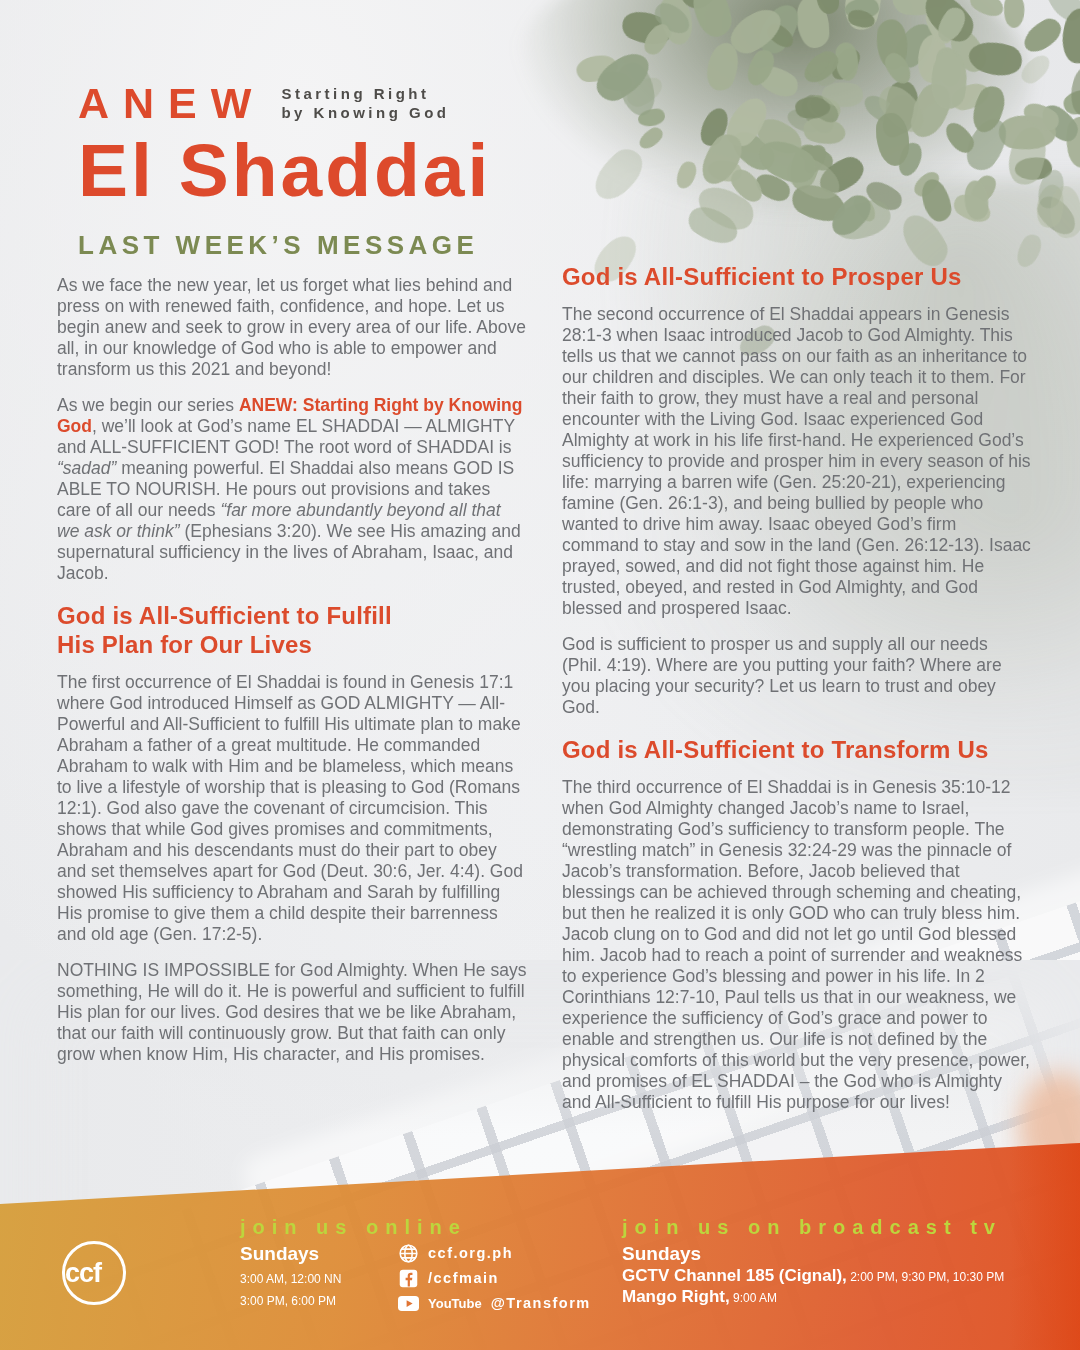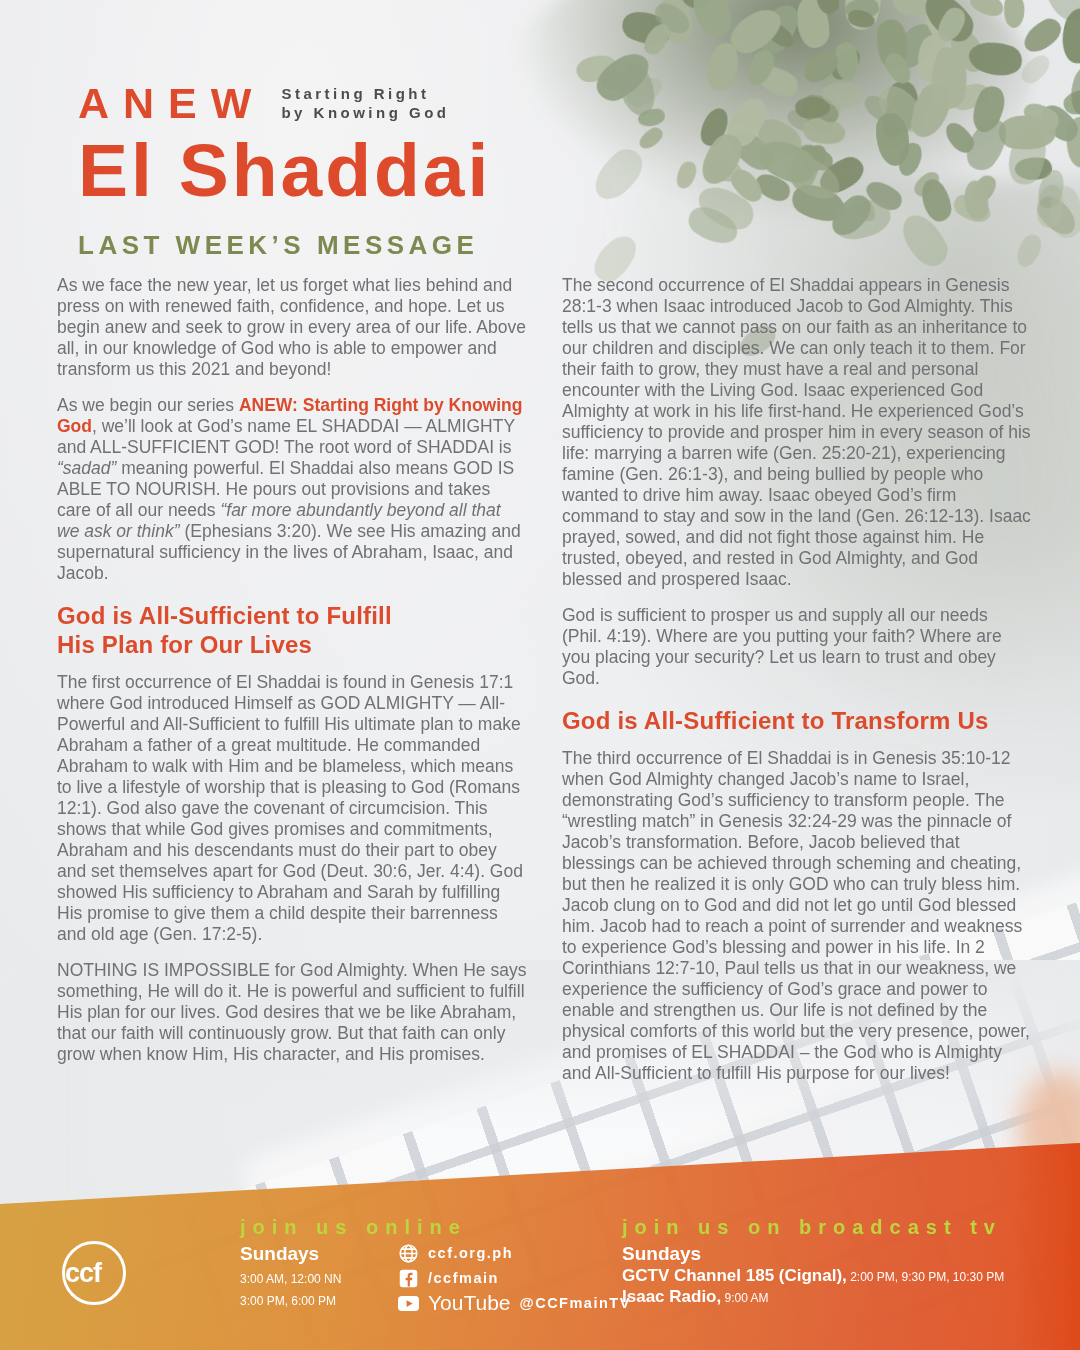--- a/index.html
+++ b/index.html
@@ -84,21 +84,21 @@
   .fday.online{left:240px;top:100px;}
   .fday.broadcast{left:622px;top:100px;}
   .ftimes{position:absolute;left:240px;font-size:17.5px;}
   .ftimes.t1{top:124px;} .ftimes.t2{top:146px;}
   .sc{font-variant-caps:all-small-caps;}
   .links{position:absolute;left:398px;top:98px;}
   .link-row{display:flex;align-items:center;height:24px;margin-bottom:1px;}
   .link-row .ic{width:21px;height:21px;margin-right:9px;flex:0 0 auto;display:flex;}
   .link-row .ic svg{width:100%;height:100%;}
   .link-label{font-size:14.5px;font-weight:bold;letter-spacing:1.5px;}
-  .yt-word{font-size:21px;font-weight:normal;letter-spacing:0;margin-right:9px;}
+  .yt-word{font-size:13px;font-weight:bold;letter-spacing:0;margin-right:9px;}
   .brows{position:absolute;left:622px;top:122px;font-size:17px;line-height:21px;}
   .brow b{font-weight:bold;}
 </style>
 </head>
 <body>
 
 <div class="canvas">
 
   <div class="plant-shadow"></div>
   <div class="kb">
@@ -237,20 +237,21 @@
   </div>
 
   <div class="col col-left" id="col-left">
       <p><span class="seg-n">As we face the new year, let us forget what lies behind and press on with renewed faith, confidence, and hope. Let us begin anew and seek to grow in every area of our life. Above all, in our knowledge of God who is able to empower and transform us this 2021 and beyond!</span></p>
       <p><span class="seg-n">As we begin our series </span><span class="seg-b">ANEW: Starting Right by Knowing God</span><span class="seg-n">, we’ll look at God’s name EL SHADDAI — ALMIGHTY and ALL-SUFFICIENT GOD! The root word of SHADDAI is </span><span class="seg-i">“sadad”</span><span class="seg-n"> meaning powerful. El Shaddai also means GOD IS ABLE TO NOURISH. He pours out provisions and takes care of all our needs </span><span class="seg-i">“far more abundantly beyond all that we ask or think”</span><span class="seg-n"> (Ephesians 3:20). We see His amazing and supernatural sufficiency in the lives of Abraham, Isaac, and Jacob.</span></p>
       <h2>God is All-Sufficient to Fulfill<br>His Plan for Our Lives</h2>
       <p><span class="seg-n">The first occurrence of El Shaddai is found in Genesis 17:1 where God introduced Himself as GOD ALMIGHTY — All-Powerful and All-Sufficient to fulfill His ultimate plan to make Abraham a father of a great multitude. He commanded Abraham to walk with Him and be blameless, which means to live a lifestyle of worship that is pleasing to God (Romans 12:1). God also gave the covenant of circumcision. This shows that while God gives promises and commitments, Abraham and his descendants must do their part to obey and set themselves apart for God (Deut. 30:6, Jer. 4:4). God showed His sufficiency to Abraham and Sarah by fulfilling His promise to give them a child despite their barrenness and old age (Gen. 17:2-5).</span></p>
       <p><span class="seg-n">NOTHING IS IMPOSSIBLE for God Almighty. When He says something, He will do it. He is powerful and sufficient to fulfill His plan for our lives. God desires that we be like Abraham, that our faith will continuously grow. But that faith can only grow when know Him, His character, and His promises.</span></p>
     </div>
   <div class="col col-right" id="col-right">
+      <h2>God is All-Sufficient to Prosper Us</h2>
       <p><span class="seg-n">The second occurrence of El Shaddai appears in Genesis 28:1-3 when Isaac introduced Jacob to God Almighty. This tells us that we cannot pass on our faith as an inheritance to our children and disciples. We can only teach it to them. For their faith to grow, they must have a real and personal encounter with the Living God. Isaac experienced God Almighty at work in his life first-hand. He experienced God’s sufficiency to provide and prosper him in every season of his life: marrying a barren wife (Gen. 25:20-21), experiencing famine (Gen. 26:1-3), and being bullied by people who wanted to drive him away. Isaac obeyed God’s firm command to stay and sow in the land (Gen. 26:12-13). Isaac prayed, sowed, and did not fight those against him. He trusted, obeyed, and rested in God Almighty, and God blessed and prospered Isaac.</span></p>
       <p><span class="seg-n">God is sufficient to prosper us and supply all our needs (Phil. 4:19). Where are you putting your faith? Where are you placing your security? Let us learn to trust and obey God.</span></p>
       <h2>God is All-Sufficient to Transform Us</h2>
       <p><span class="seg-n">The third occurrence of El Shaddai is in Genesis 35:10-12 when God Almighty changed Jacob’s name to Israel, demonstrating God’s sufficiency to transform people. The “wrestling match” in Genesis 32:24-29 was the pinnacle of Jacob’s transformation. Before, Jacob believed that blessings can be achieved through scheming and cheating, but then he realized it is only GOD who can truly bless him. Jacob clung on to God and did not let go until God blessed him. Jacob had to reach a point of surrender and weakness to experience God’s blessing and power in his life. In 2 Corinthians 12:7-10, Paul tells us that in our weakness, we experience the sufficiency of God’s grace and power to enable and strengthen us. Our life is not defined by the physical comforts of this world but the very presence, power, and promises of EL SHADDAI – the God who is Almighty and All-Sufficient to fulfill His purpose for our lives!</span></p>
     </div>
 
   <div class="footer">
     <div class="footer-edge"></div>
     <div class="logo">
       <span>ccf</span>
@@ -281,24 +282,24 @@
           <span class="link-label">/ccfmain</span>
         </div>
         <div class="link-row">
           <span class="ic">
             <svg viewBox="0 0 28 20">
               <rect x="0" y="0" width="28" height="20" rx="5" fill="#fff"></rect>
               <path d="M11.5 5.5l8 4.5-8 4.5z" fill="#e07434"></path>
             </svg>
           </span>
           <span class="yt-word">YouTube</span>
-          <span class="link-label">@CCFmainTV</span>
+          <span class="link-label">@Transform</span>
         </div>
       </div>
 
     <div class="fhead broadcast">join us on broadcast tv</div>
     <div class="fday broadcast">Sundays</div>
     <div class="brows" id="brows">
         <div class="brow"><b>GCTV Channel 185 (Cignal),</b><span class="sc"> 2:00 PM, 9:30 PM, 10:30 PM</span></div>
-        <div class="brow"><b>Isaac Radio,</b><span class="sc"> 9:00 AM</span></div>
+        <div class="brow"><b>Mango Right,</b><span class="sc"> 9:00 AM</span></div>
       </div>
   </div>
 </div>
 
 </body></html>

